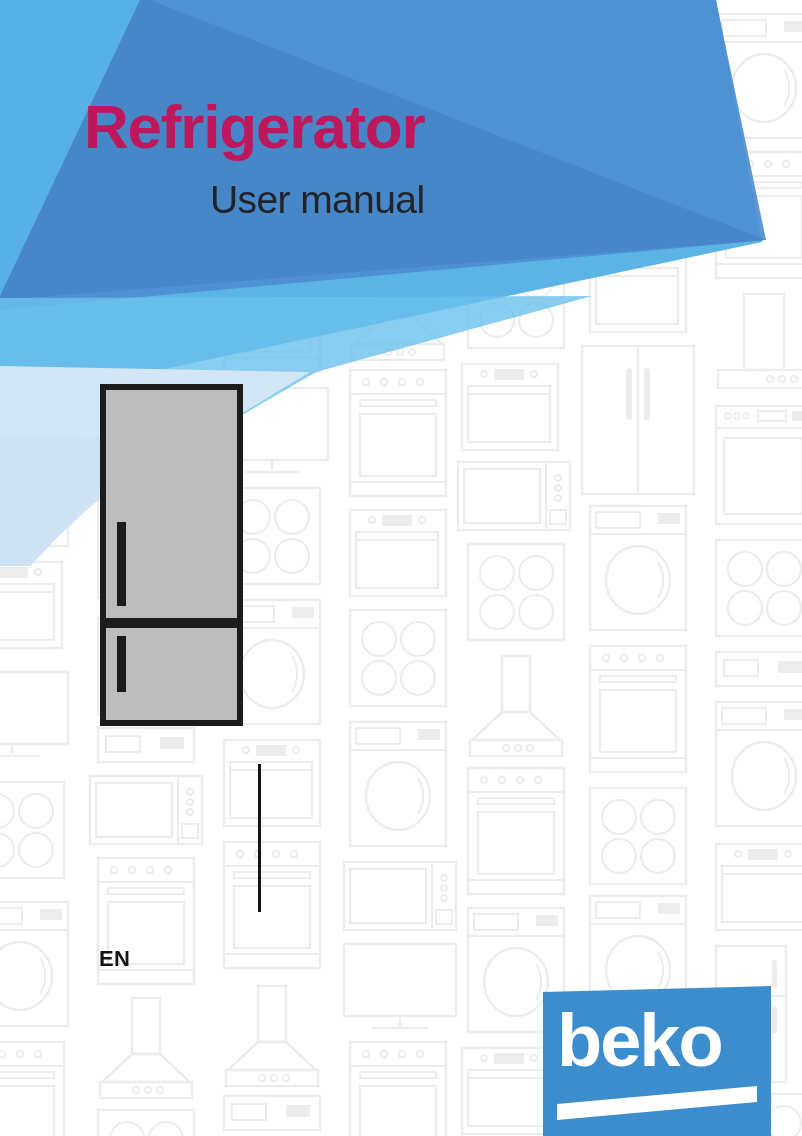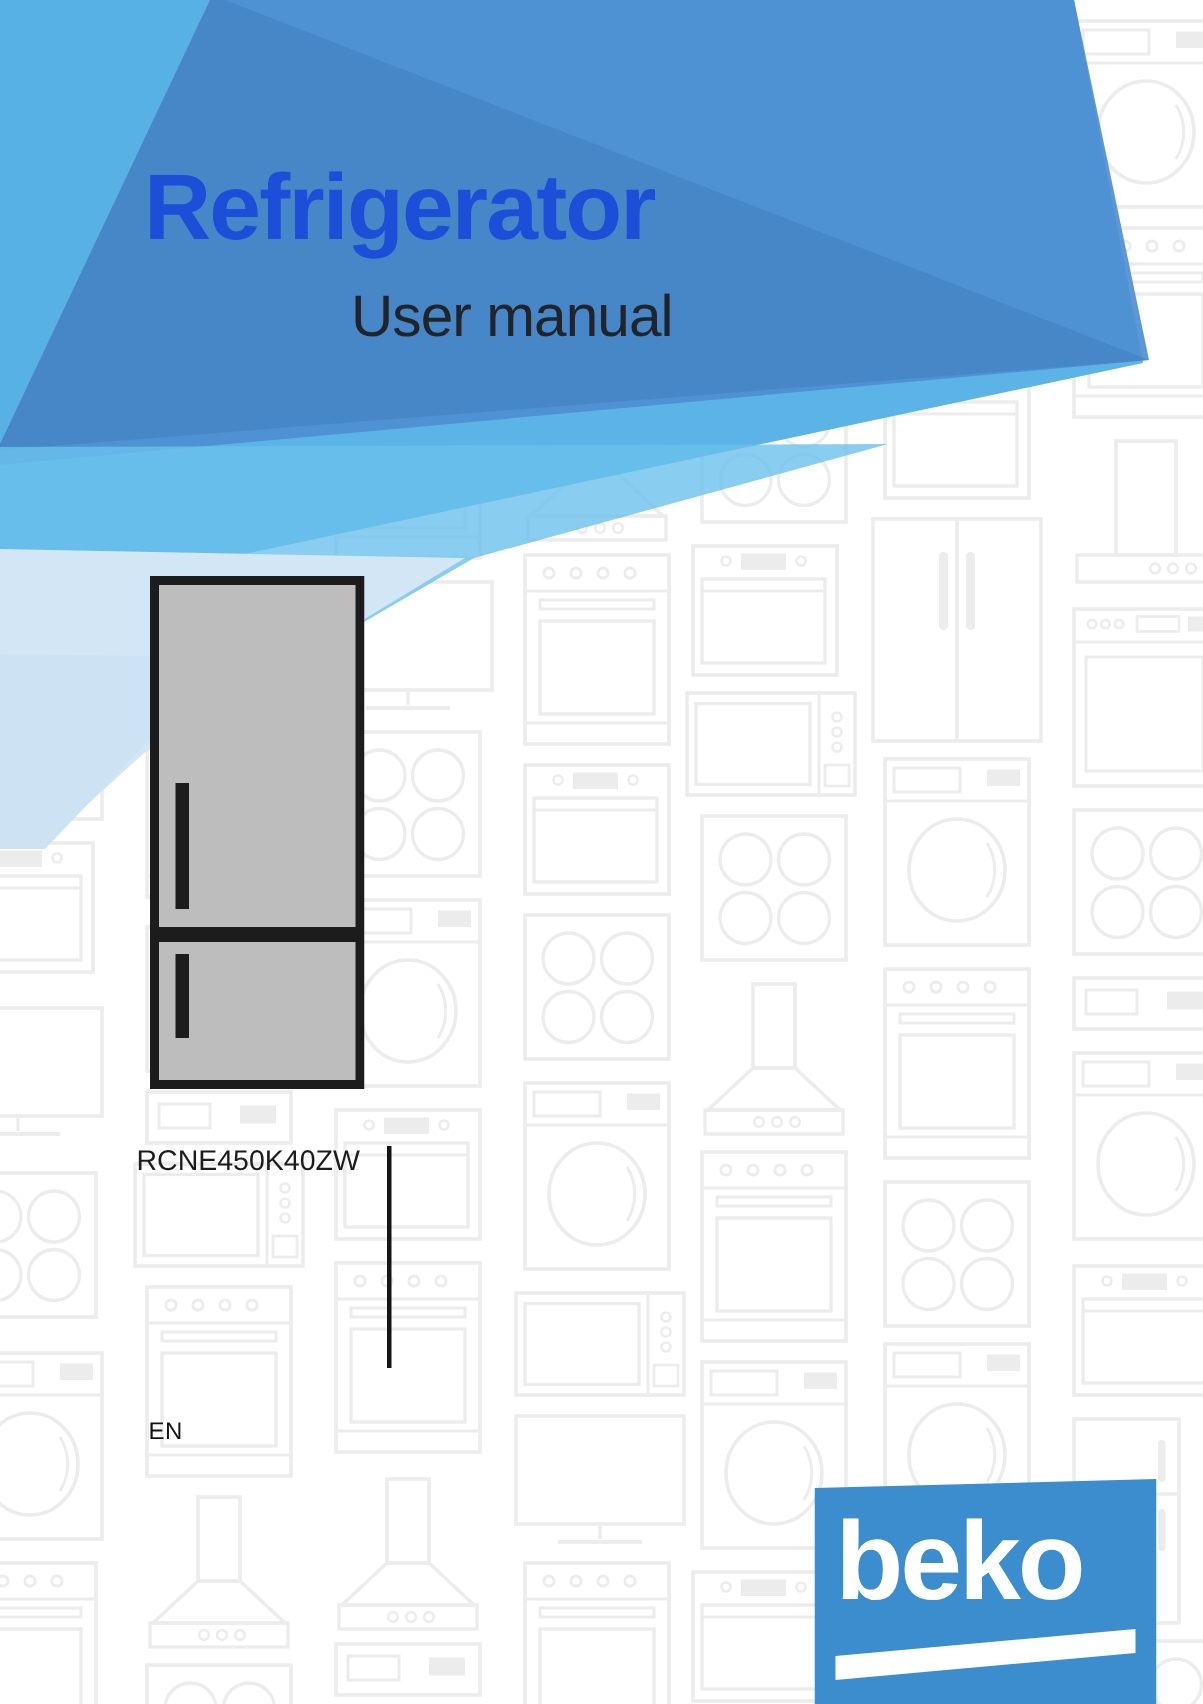--- a/index.html
+++ b/index.html
@@ -46,24 +46,24 @@
   
   #title-block {
     position: absolute;
     left: 84px;
     top: 96px;
     z-index: 3;
   }
   #doc-title {
     font-size: 62px;
     font-weight: bold;
-    color: #1d4ed8;
+    color: #be185d;
     letter-spacing: -1.2px;
     line-height: 1.0;
-    margin: 12px;
+    margin: 0;
     white-space: nowrap;
   }
   #doc-subtitle {
     font-size: 39px;
     font-weight: 300;
     color: #22242b;
     letter-spacing: -0.6px;
     line-height: 1.0;
     margin: 22px 0 0 2px;
     white-space: nowrap;
@@ -104,22 +104,22 @@
     height: 148px;
     background: #151515;
     z-index: 4;
   }
 
   
   #lang-badge {
     position: absolute;
     left: 99px;
     top: 946px;
-    font-size: 16px;
-    font-weight: normal;
+    font-size: 22px;
+    font-weight: bold;
     color: #141414;
     letter-spacing: 0.3px;
     z-index: 4;
   }
 
   
   #logo {
     position: absolute;
     left: 543px;
     top: 986px;
@@ -348,21 +348,20 @@
     <svg viewBox="0 0 143 342" width="143" height="342" xmlns="http://www.w3.org/2000/svg">
       <rect x="0" y="0" width="143" height="342" fill="#1c1c1c"></rect>
       <rect x="6" y="6" width="131" height="228" fill="#bdbdbd"></rect>
       <rect x="6" y="244" width="131" height="92" fill="#bdbdbd"></rect>
       <rect x="17" y="138" width="9" height="84" fill="#1c1c1c"></rect>
       <rect x="17" y="252" width="9" height="56" fill="#1c1c1c"></rect>
     </svg>
   </div>
 
   <div id="models">
-    <div class="model-line">RCNE450K40ZW</div>
   </div>
   <div id="model-rule"></div>
 
   <div id="lang-badge">EN</div>
 
   <div id="logo">
     <svg viewBox="0 0 228 150" width="228" height="150" xmlns="http://www.w3.org/2000/svg">
       <polygon points="0,6 228,0 228,150 0,150" fill="#3b8dce"></polygon>
       <text x="14" y="80" font-family="'Liberation Sans', sans-serif" font-size="74" font-weight="bold" fill="#ffffff" letter-spacing="-2">beko</text>
       <polygon points="14,118 214,100 214,116 14,134" fill="#ffffff"></polygon>

